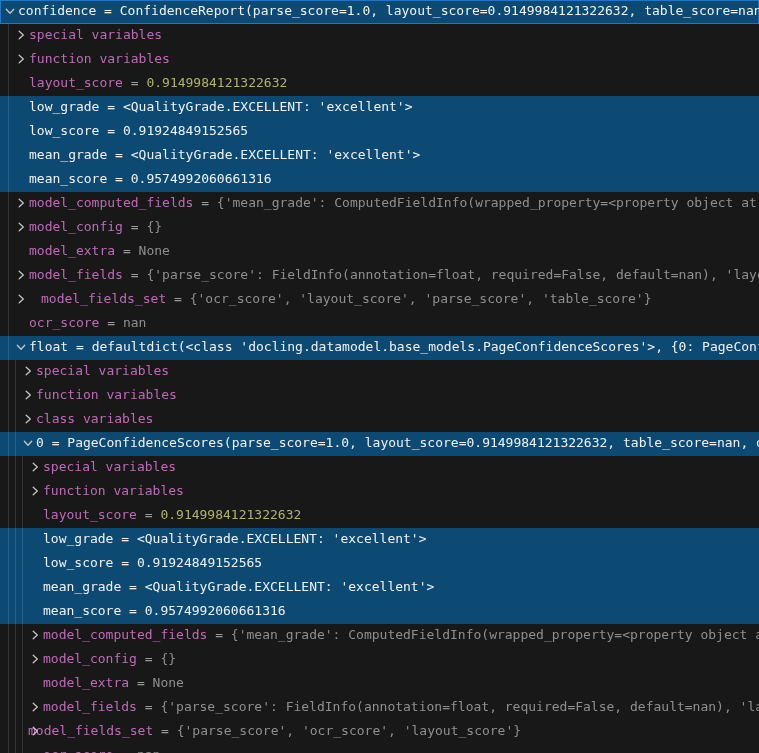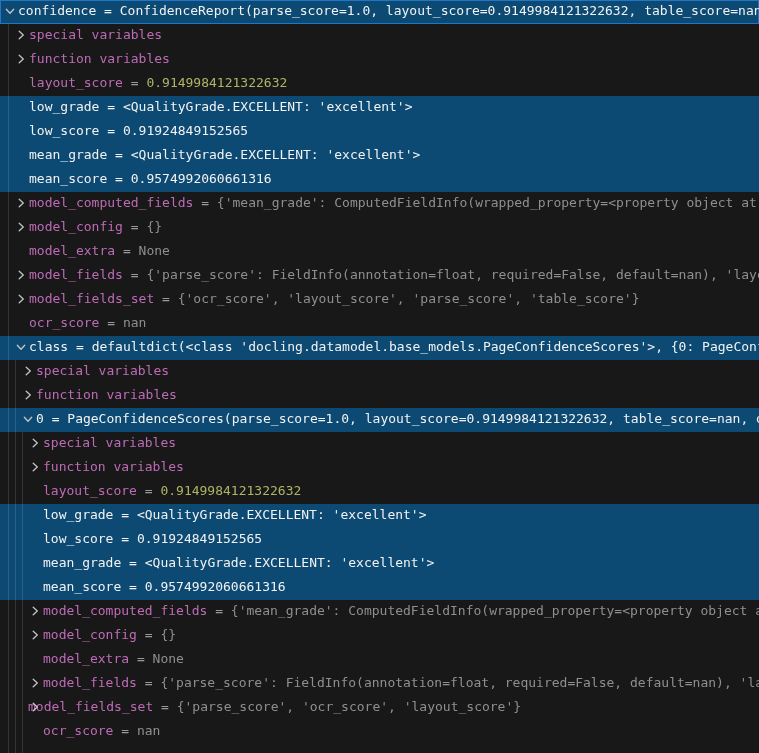--- a/index.html
+++ b/index.html
@@ -99,39 +99,44 @@
         </svg></span></div>
     <div class="row">
     <span class="content" style="left: 29px;"><span class="name">model_extra</span><span class="eq"> = </span><span class="val val-plain">None</span></span>
   <span class="guide" style="left: 8px;"></span></div>
     <div class="row">
     <span class="content" style="left: 29px;"><span class="name">model_fields</span><span class="eq"> = </span><span class="val val-plain">{'parse_score': FieldInfo(annotation=float, required=False, default=nan), 'layo</span></span>
   <span class="guide" style="left: 8px;"></span><span class="chev" style="left: 15px;"><svg width="12" height="12" viewBox="0 0 12 12">
           <path d="M4.2 2.3 L8.3 6 L4.2 9.7" fill="none" stroke="#c5c5c5" stroke-width="1.3" stroke-linecap="round" stroke-linejoin="round"></path>
         </svg></span></div>
     <div class="row">
-    <span class="content" style="left: 29px;"><span class="name">model_fields_set</span><span class="eq"> = </span><span class="val val-plain">{'ocr_score', 'layout_score', 'parse_score', 'table_score'}</span></span>
+    <span class="content" style="left: 41px;"><span class="name">model_fields_set</span><span class="eq"> = </span><span class="val val-plain">{'ocr_score', 'layout_score', 'parse_score', 'table_score'}</span></span>
   <span class="guide" style="left: 8px;"></span><span class="chev" style="left: 15px;"><svg width="12" height="12" viewBox="0 0 12 12">
           <path d="M4.2 2.3 L8.3 6 L4.2 9.7" fill="none" stroke="#c5c5c5" stroke-width="1.3" stroke-linecap="round" stroke-linejoin="round"></path>
         </svg></span></div>
     <div class="row">
     <span class="content" style="left: 29px;"><span class="name">ocr_score</span><span class="eq"> = </span><span class="val val-plain">nan</span></span>
   <span class="guide" style="left: 8px;"></span></div>
     <div class="row selected">
-    <span class="content" style="left: 29px;"><span class="name">class</span><span class="eq"> = </span><span class="val val-plain">defaultdict(&lt;class 'docling.datamodel.base_models.PageConfidenceScores'&gt;, {0: PageConf</span></span>
+    <span class="content" style="left: 29px;"><span class="name">float</span><span class="eq"> = </span><span class="val val-plain">defaultdict(&lt;class 'docling.datamodel.base_models.PageConfidenceScores'&gt;, {0: PageConf</span></span>
   <span class="guide" style="left: 8px;"></span><span class="chev down" style="left: 15px;"><svg width="12" height="12" viewBox="0 0 12 12">
           <path d="M4.2 2.3 L8.3 6 L4.2 9.7" fill="none" stroke="#c5c5c5" stroke-width="1.3" stroke-linecap="round" stroke-linejoin="round"></path>
         </svg></span></div>
     <div class="row">
     <span class="content" style="left: 36px;"><span class="name">special variables</span><span class="eq"></span><span class="val val-plain"></span></span>
   <span class="guide" style="left: 8px;"></span><span class="guide" style="left: 15px;"></span><span class="chev" style="left: 22px;"><svg width="12" height="12" viewBox="0 0 12 12">
           <path d="M4.2 2.3 L8.3 6 L4.2 9.7" fill="none" stroke="#c5c5c5" stroke-width="1.3" stroke-linecap="round" stroke-linejoin="round"></path>
         </svg></span></div>
     <div class="row">
     <span class="content" style="left: 36px;"><span class="name">function variables</span><span class="eq"></span><span class="val val-plain"></span></span>
+  <span class="guide" style="left: 8px;"></span><span class="guide" style="left: 15px;"></span><span class="chev" style="left: 22px;"><svg width="12" height="12" viewBox="0 0 12 12">
+          <path d="M4.2 2.3 L8.3 6 L4.2 9.7" fill="none" stroke="#c5c5c5" stroke-width="1.3" stroke-linecap="round" stroke-linejoin="round"></path>
+        </svg></span></div>
+    <div class="row">
+    <span class="content" style="left: 36px;"><span class="name">class variables</span><span class="eq"></span><span class="val val-plain"></span></span>
   <span class="guide" style="left: 8px;"></span><span class="guide" style="left: 15px;"></span><span class="chev" style="left: 22px;"><svg width="12" height="12" viewBox="0 0 12 12">
           <path d="M4.2 2.3 L8.3 6 L4.2 9.7" fill="none" stroke="#c5c5c5" stroke-width="1.3" stroke-linecap="round" stroke-linejoin="round"></path>
         </svg></span></div>
     <div class="row selected">
     <span class="content" style="left: 36px;"><span class="name">0</span><span class="eq"> = </span><span class="val val-plain">PageConfidenceScores(parse_score=1.0, layout_score=0.9149984121322632, table_score=nan, o</span></span>
   <span class="guide" style="left: 8px;"></span><span class="guide" style="left: 15px;"></span><span class="chev down" style="left: 22px;"><svg width="12" height="12" viewBox="0 0 12 12">
           <path d="M4.2 2.3 L8.3 6 L4.2 9.7" fill="none" stroke="#c5c5c5" stroke-width="1.3" stroke-linecap="round" stroke-linejoin="round"></path>
         </svg></span></div>
     <div class="row">
     <span class="content" style="left: 43px;"><span class="name">special variables</span><span class="eq"></span><span class="val val-plain"></span></span>

